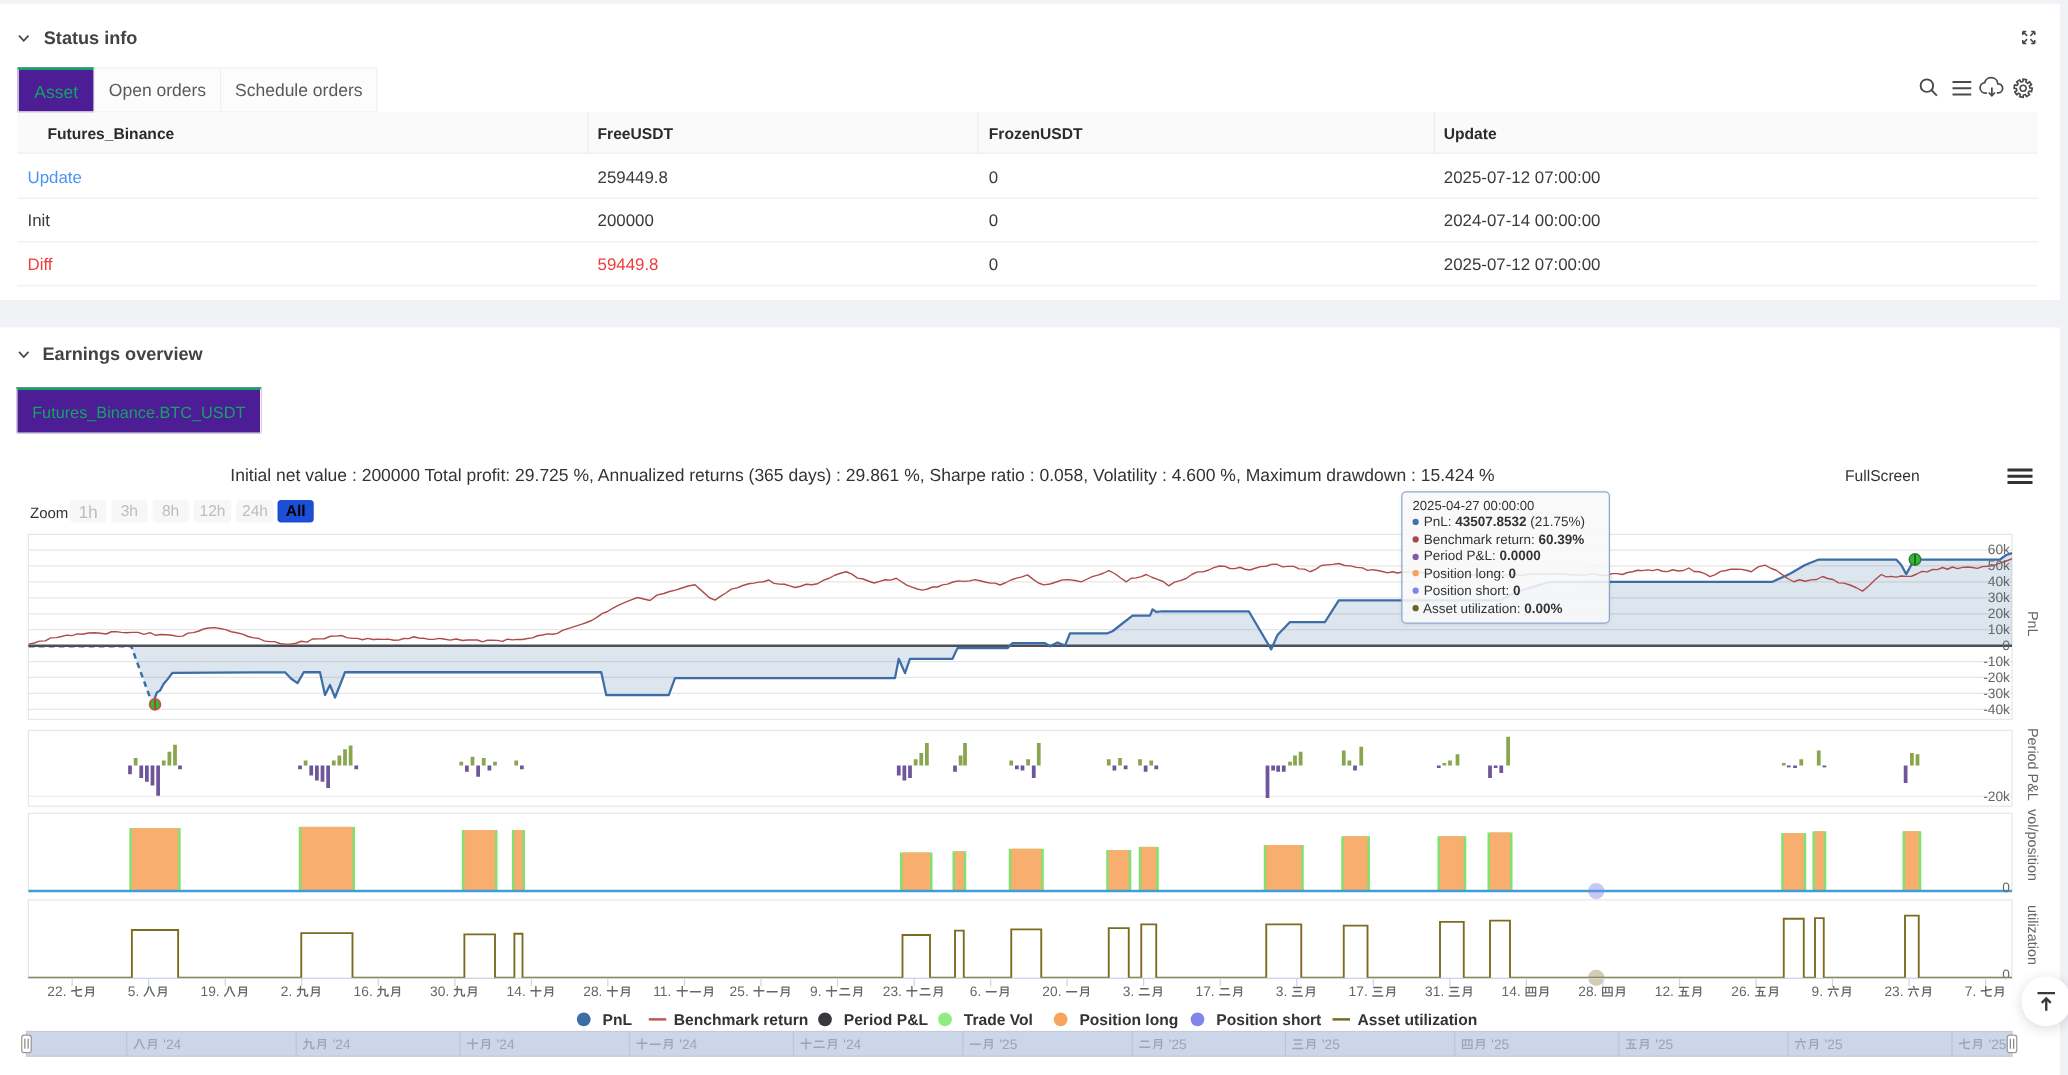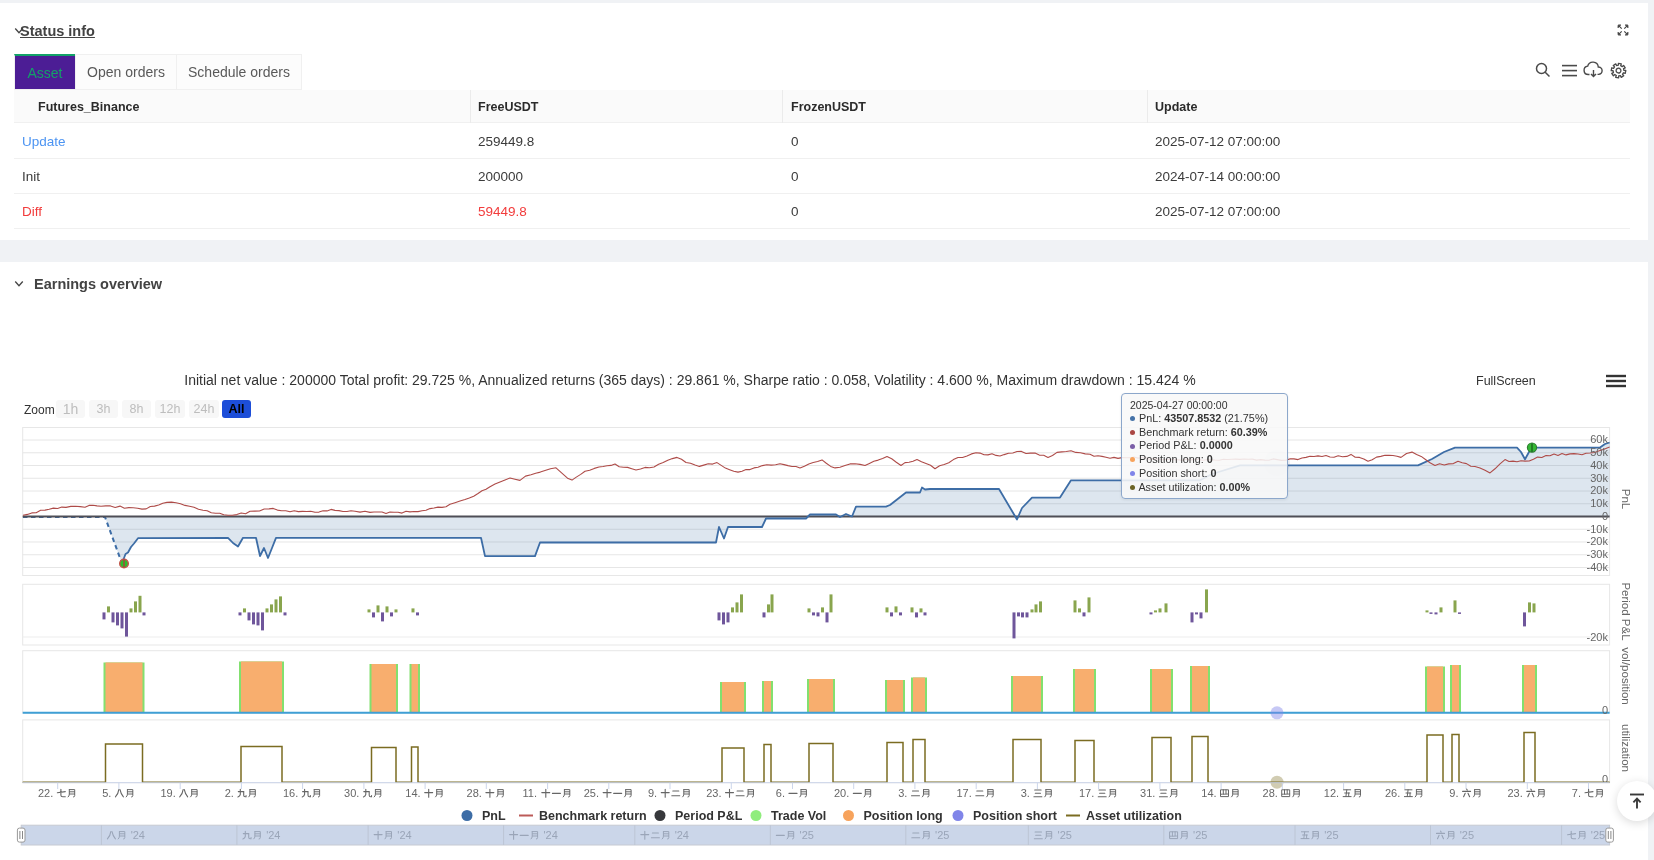--- a/index.html
+++ b/index.html
@@ -10,21 +10,21 @@
 .tab.active { background:#4c1d95; border-top:2px solid #13A268; color:#13A268; }
 svg text { font-family:"Liberation Sans",sans-serif; }
 .dt { display:inline-block; width:5px; height:5px; border-radius:50%; margin:0 1px 1px 0; vertical-align:middle; }
 </style></head>
 <body>
 
 <div class="card" style="top:3px; height:237px;">
   <svg class="abs" style="left:14px; top:24px;" width="10" height="8" viewBox="0 0 12 9">
       <path d="M1.5,1.5 L6,6.5 L10.5,1.5" fill="none" stroke="#454545" stroke-width="1.6"></path>
     </svg>
-  <div class="abs ttl" style="left:20px; top:20px;text-decoration:underline;">Status info</div>
+  <div class="abs ttl" style="left:35px; top:20px;">Status info</div>
 
   <svg class="abs" style="left:1617px; top:21px;" width="12" height="12" viewBox="0 0 12 12" fill="none" stroke="#454545" stroke-width="1.2">
     <path d="M7.3,4.7 L10.8,1.2 M10.8,1.2 h-2.8 M10.8,1.2 v2.8"></path>
     <path d="M4.7,7.3 L1.2,10.8 M1.2,10.8 h2.8 M1.2,10.8 v-2.8"></path>
     <path d="M7.3,7.3 L10.8,10.8 M10.8,10.8 h-2.8 M10.8,10.8 v-2.8"></path>
     <path d="M4.7,4.7 L1.2,1.2 M1.2,1.2 h2.8 M1.2,1.2 v2.8"></path>
   </svg>
 
   <div class="tab active" style="left:14px; top:51px; width:62px; height:36px;">Asset</div>
   <div class="tab" style="left:75px; top:51px; width:102px; height:36px;">Open orders</div>
@@ -73,20 +73,21 @@
   <div class="abs" style="left:791px; top:201px; font-size:13.5px; color:#3b3b3b;">0</div>
   <div class="abs" style="left:1155px;top:201px; font-size:13.5px; color:#3b3b3b;">2025-07-12 07:00:00</div>
 </div>
 
 <div class="card" style="top:262px; height:598px;">
   <svg class="abs" style="left:14px; top:18px;" width="10" height="8" viewBox="0 0 12 9">
       <path d="M1.5,1.5 L6,6.5 L10.5,1.5" fill="none" stroke="#454545" stroke-width="1.6"></path>
     </svg>
   <div class="abs ttl" style="left:34px; top:14px;">Earnings overview</div>
 
+  <div class="tab active" style="left:13px; top:48px; width:196px; height:37px; font-size:13px;">Futures_Binance.BTC_USDT</div>
 
   <div class="abs" style="left:0px; top:110px; width:1380px; text-align:center; font-size:14px; color:#333;">Initial net value : 200000 Total profit: 29.725 %, Annualized returns (365 days) : 29.861 %, Sharpe ratio : 0.058, Volatility : 4.600 %, Maximum drawdown : 15.424 %</div>
   <div class="abs" style="left:1476px; top:112px; font-size:12.5px; color:#333;">FullScreen</div>
   <svg class="abs" style="left:1605px; top:112px;" width="22" height="14" viewBox="0 0 22 14" stroke="#333" stroke-width="2.4">
       <line x1="1" y1="2" x2="21" y2="2"></line>
       <line x1="1" y1="7" x2="21" y2="7"></line>
       <line x1="1" y1="12" x2="21" y2="12"></line>
     </svg>
 
   <div class="abs" style="left:24px; top:141px; font-size:12px; color:#333;">Zoom</div>

